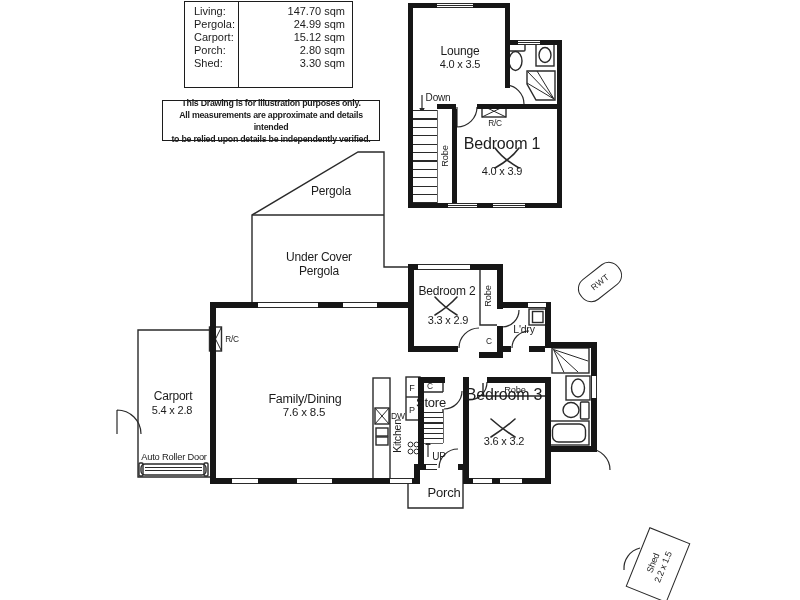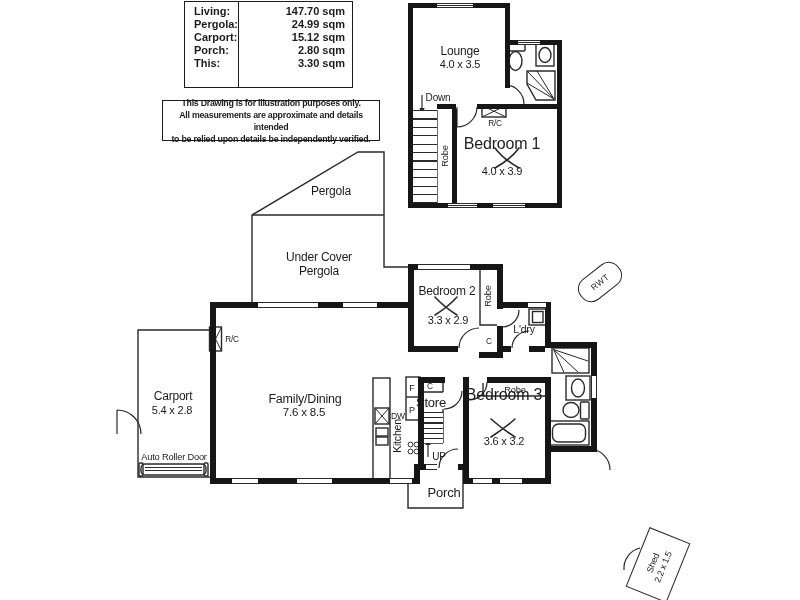--- a/index.html
+++ b/index.html
@@ -14,21 +14,21 @@
         background:linear-gradient(to right,#fff 0 40%,#2a2a2a 40% 60%,#fff 60% 100%);}
   .lbl{position:absolute;transform:translate(-50%,-50%);white-space:nowrap;
        letter-spacing:-0.2px;text-align:center;}
   .vlbl{position:absolute;transform:translate(-50%,-50%) rotate(-90deg);white-space:nowrap;
        letter-spacing:-0.2px;}
   .lbl-left{position:absolute;transform:translate(0,-50%);white-space:nowrap;letter-spacing:-0.2px;}
   .stairs{position:absolute;}
   svg{position:absolute;left:0;top:0;}
   
   #area-table{position:absolute;left:184px;top:1px;width:169px;height:87px;
-      border:1.5px solid #1c1c1c;box-sizing:border-box;font-size:11px;font-weight:700;}
+      border:1.5px solid #1c1c1c;box-sizing:border-box;font-size:11px;font-weight:400;}
   #area-table .vdiv{position:absolute;left:53px;top:0;bottom:0;width:1.4px;background:#1c1c1c;}
   .at-row{display:flex;align-items:center;height:13.1px;}
   .at-row .al{width:53px;padding-left:9px;box-sizing:border-box;}
   .at-row .av{flex:1;text-align:right;padding-right:7px;}
   .at-total{border-top:1.4px solid #1c1c1c;margin-top:1.5px;padding-top:1px;}
   #area-table .rows{padding-top:2px;}
   
   #disclaimer{position:absolute;left:162px;top:100px;width:218px;height:41px;
       border:1.2px solid #1c1c1c;box-sizing:border-box;display:flex;flex-direction:column;
       justify-content:center;text-align:center;font-size:8.8px;line-height:12px;
@@ -61,21 +61,21 @@
         </div>
       <div class="at-row">
         <span class="al">Carport:</span>
         <span class="av">15.12 sqm</span>
         </div>
       <div class="at-row">
         <span class="al">Porch:</span>
         <span class="av">2.80 sqm</span>
         </div>
       <div class="at-row">
-        <span class="al">This:</span>
+        <span class="al">Shed:</span>
         <span class="av">3.30 sqm</span>
         </div>
     </div>
   </div>
 
   <div id="disclaimer">
     <div>This Drawing is for illustration purposes only.</div>
     <div>All measurements are approximate and details intended</div>
     <div>to be relied upon details be independently verified.</div>
   </div>

